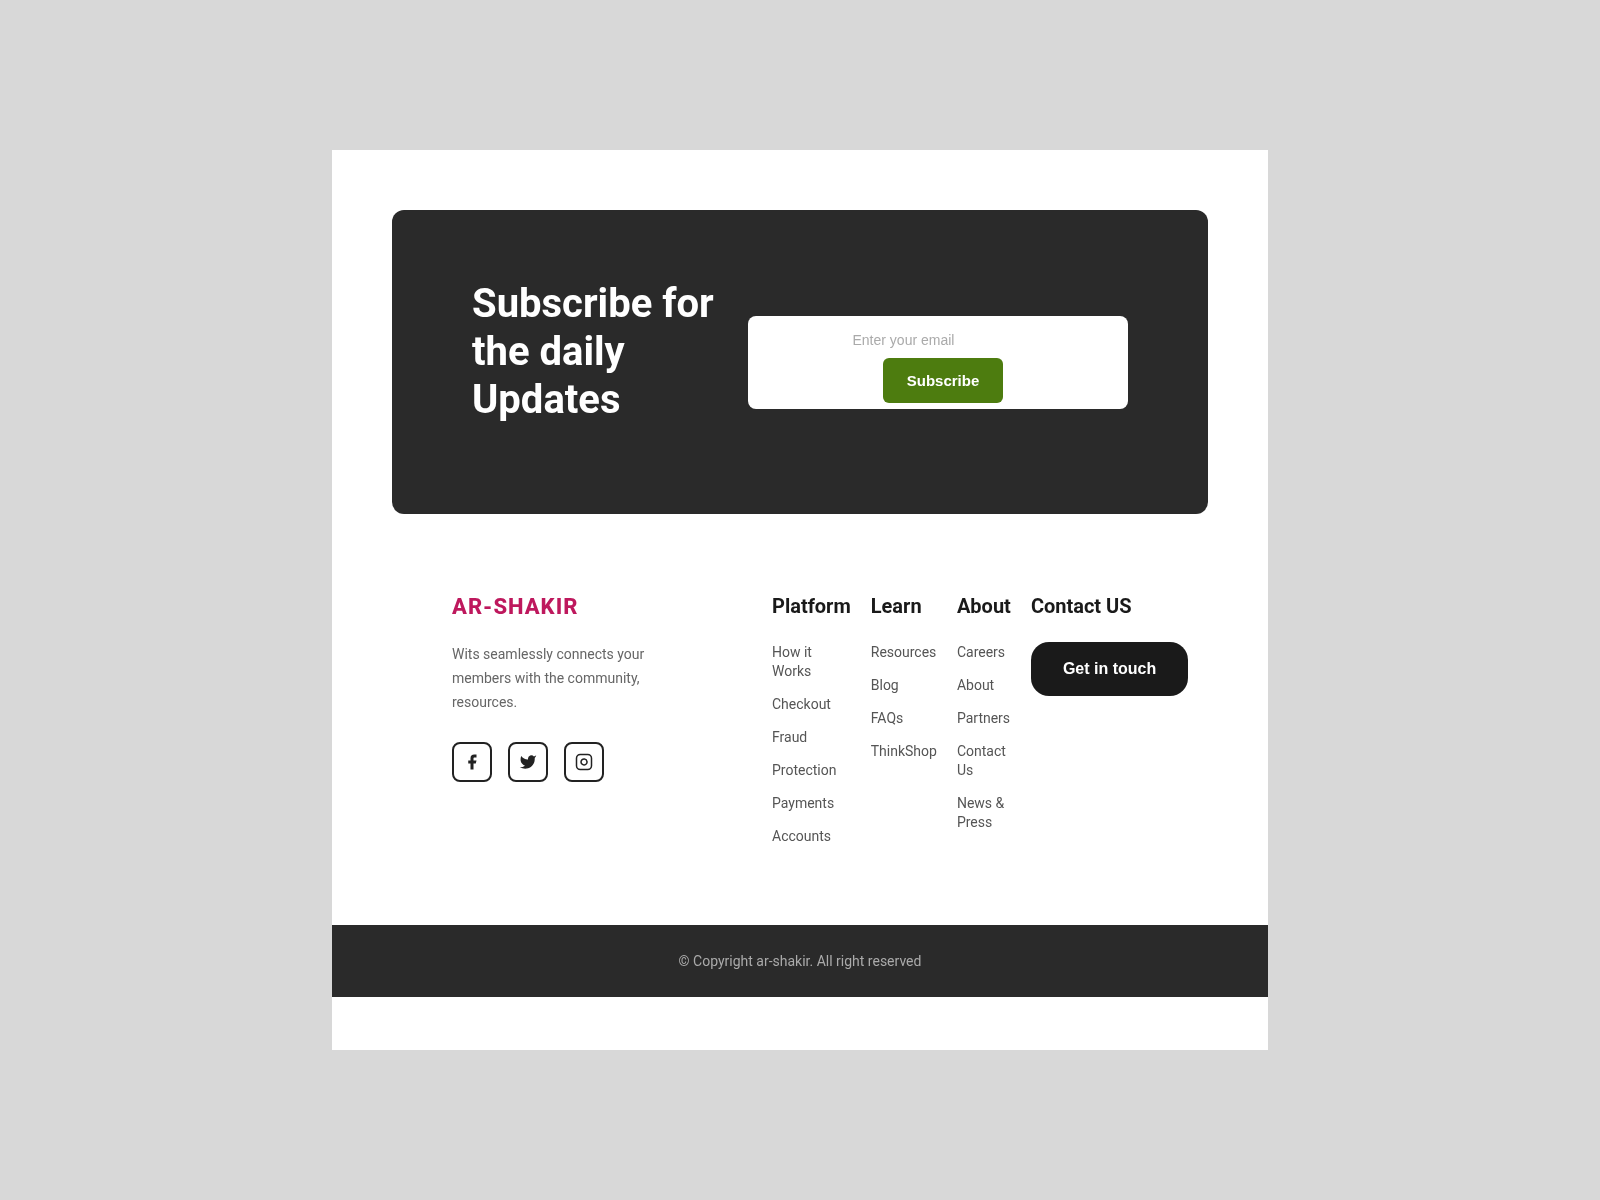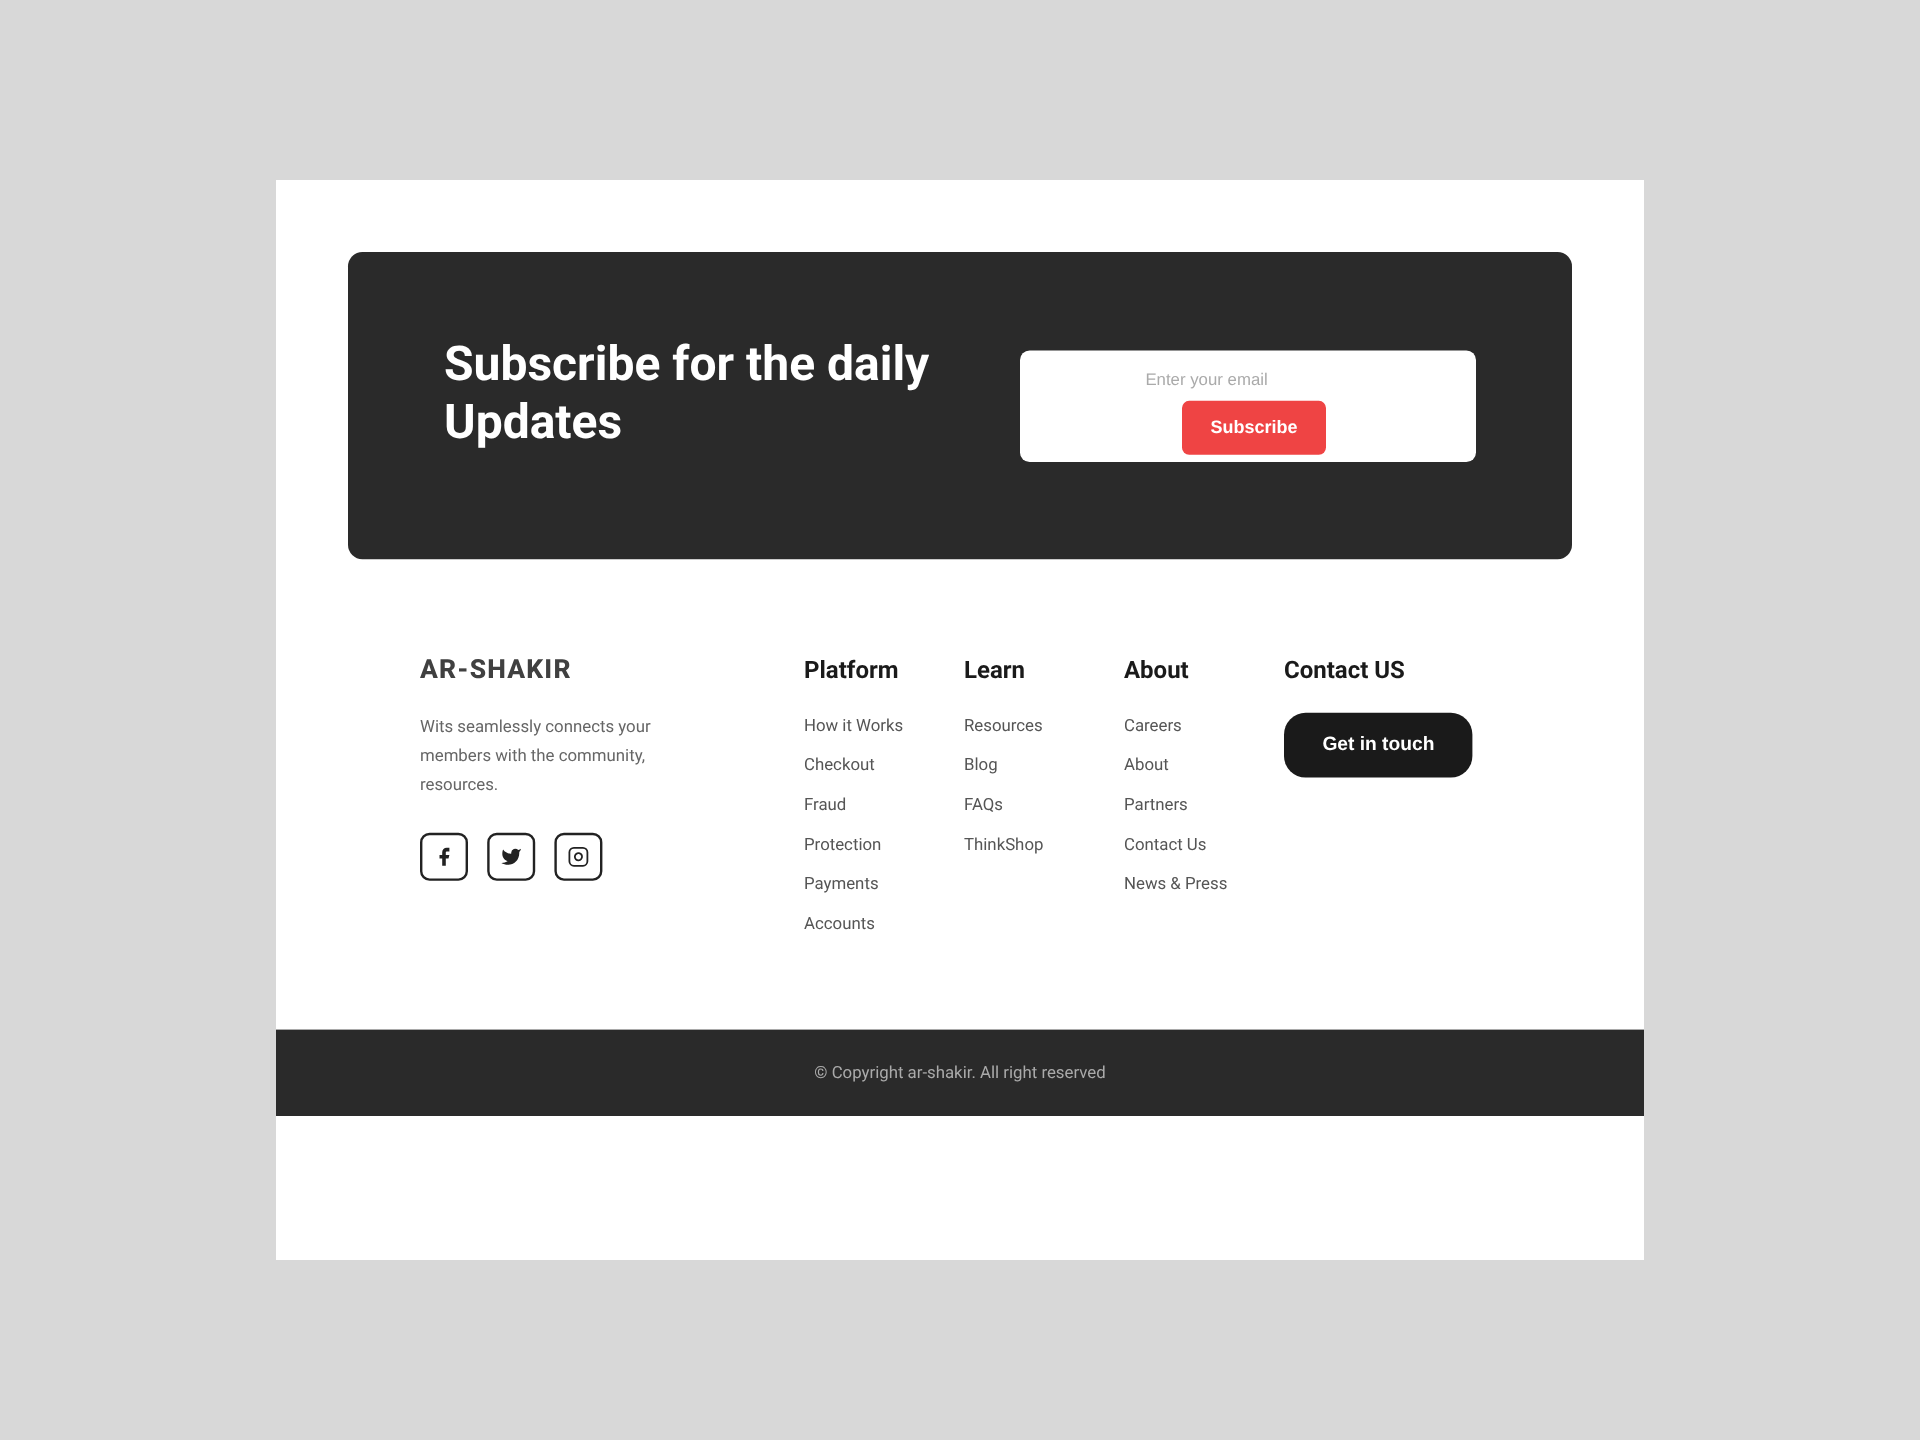--- a/index.html
+++ b/index.html
@@ -13,21 +13,21 @@
       font-family: -apple-system, BlinkMacSystemFont, 'Segoe UI', Roboto, sans-serif;
       width: 1600px;
       height: 1200px;
       display: flex;
       align-items: center;
       justify-content: center;
     }
 
     .page-wrapper {
       background: #ffffff;
-      width: 1140px;
+      width: 936px;
       min-height: 900px;
       padding: 0;
     }
 
     .main-content {
       padding: 60px 60px 0 60px;
     }
 
     
     .subscribe-section {
@@ -84,21 +84,21 @@
       color: #333;
       background: transparent;
       padding: 10px 0;
     }
 
     .email-input::placeholder {
       color: #aaa;
     }
 
     .subscribe-btn {
-      background-color: #ef4444;
+      background-color: #4d7c0f;
       color: #ffffff;
       border: none;
       border-radius: 6px;
       padding: 14px 24px;
       font-size: 15px;
       font-weight: 600;
       cursor: pointer;
       white-space: nowrap;
     }
 
@@ -109,21 +109,21 @@
       gap: 40px;
     }
 
     .footer-brand {
       flex: 0 0 280px;
     }
 
     .brand-name {
       font-size: 22px;
       font-weight: 800;
-      color: #404040;
+      color: #be185d;
       letter-spacing: 1px;
       margin-bottom: 24px;
     }
 
     .brand-desc {
       font-size: 14px;
       color: #666;
       line-height: 1.7;
       margin-bottom: 28px;
       max-width: 220px;

